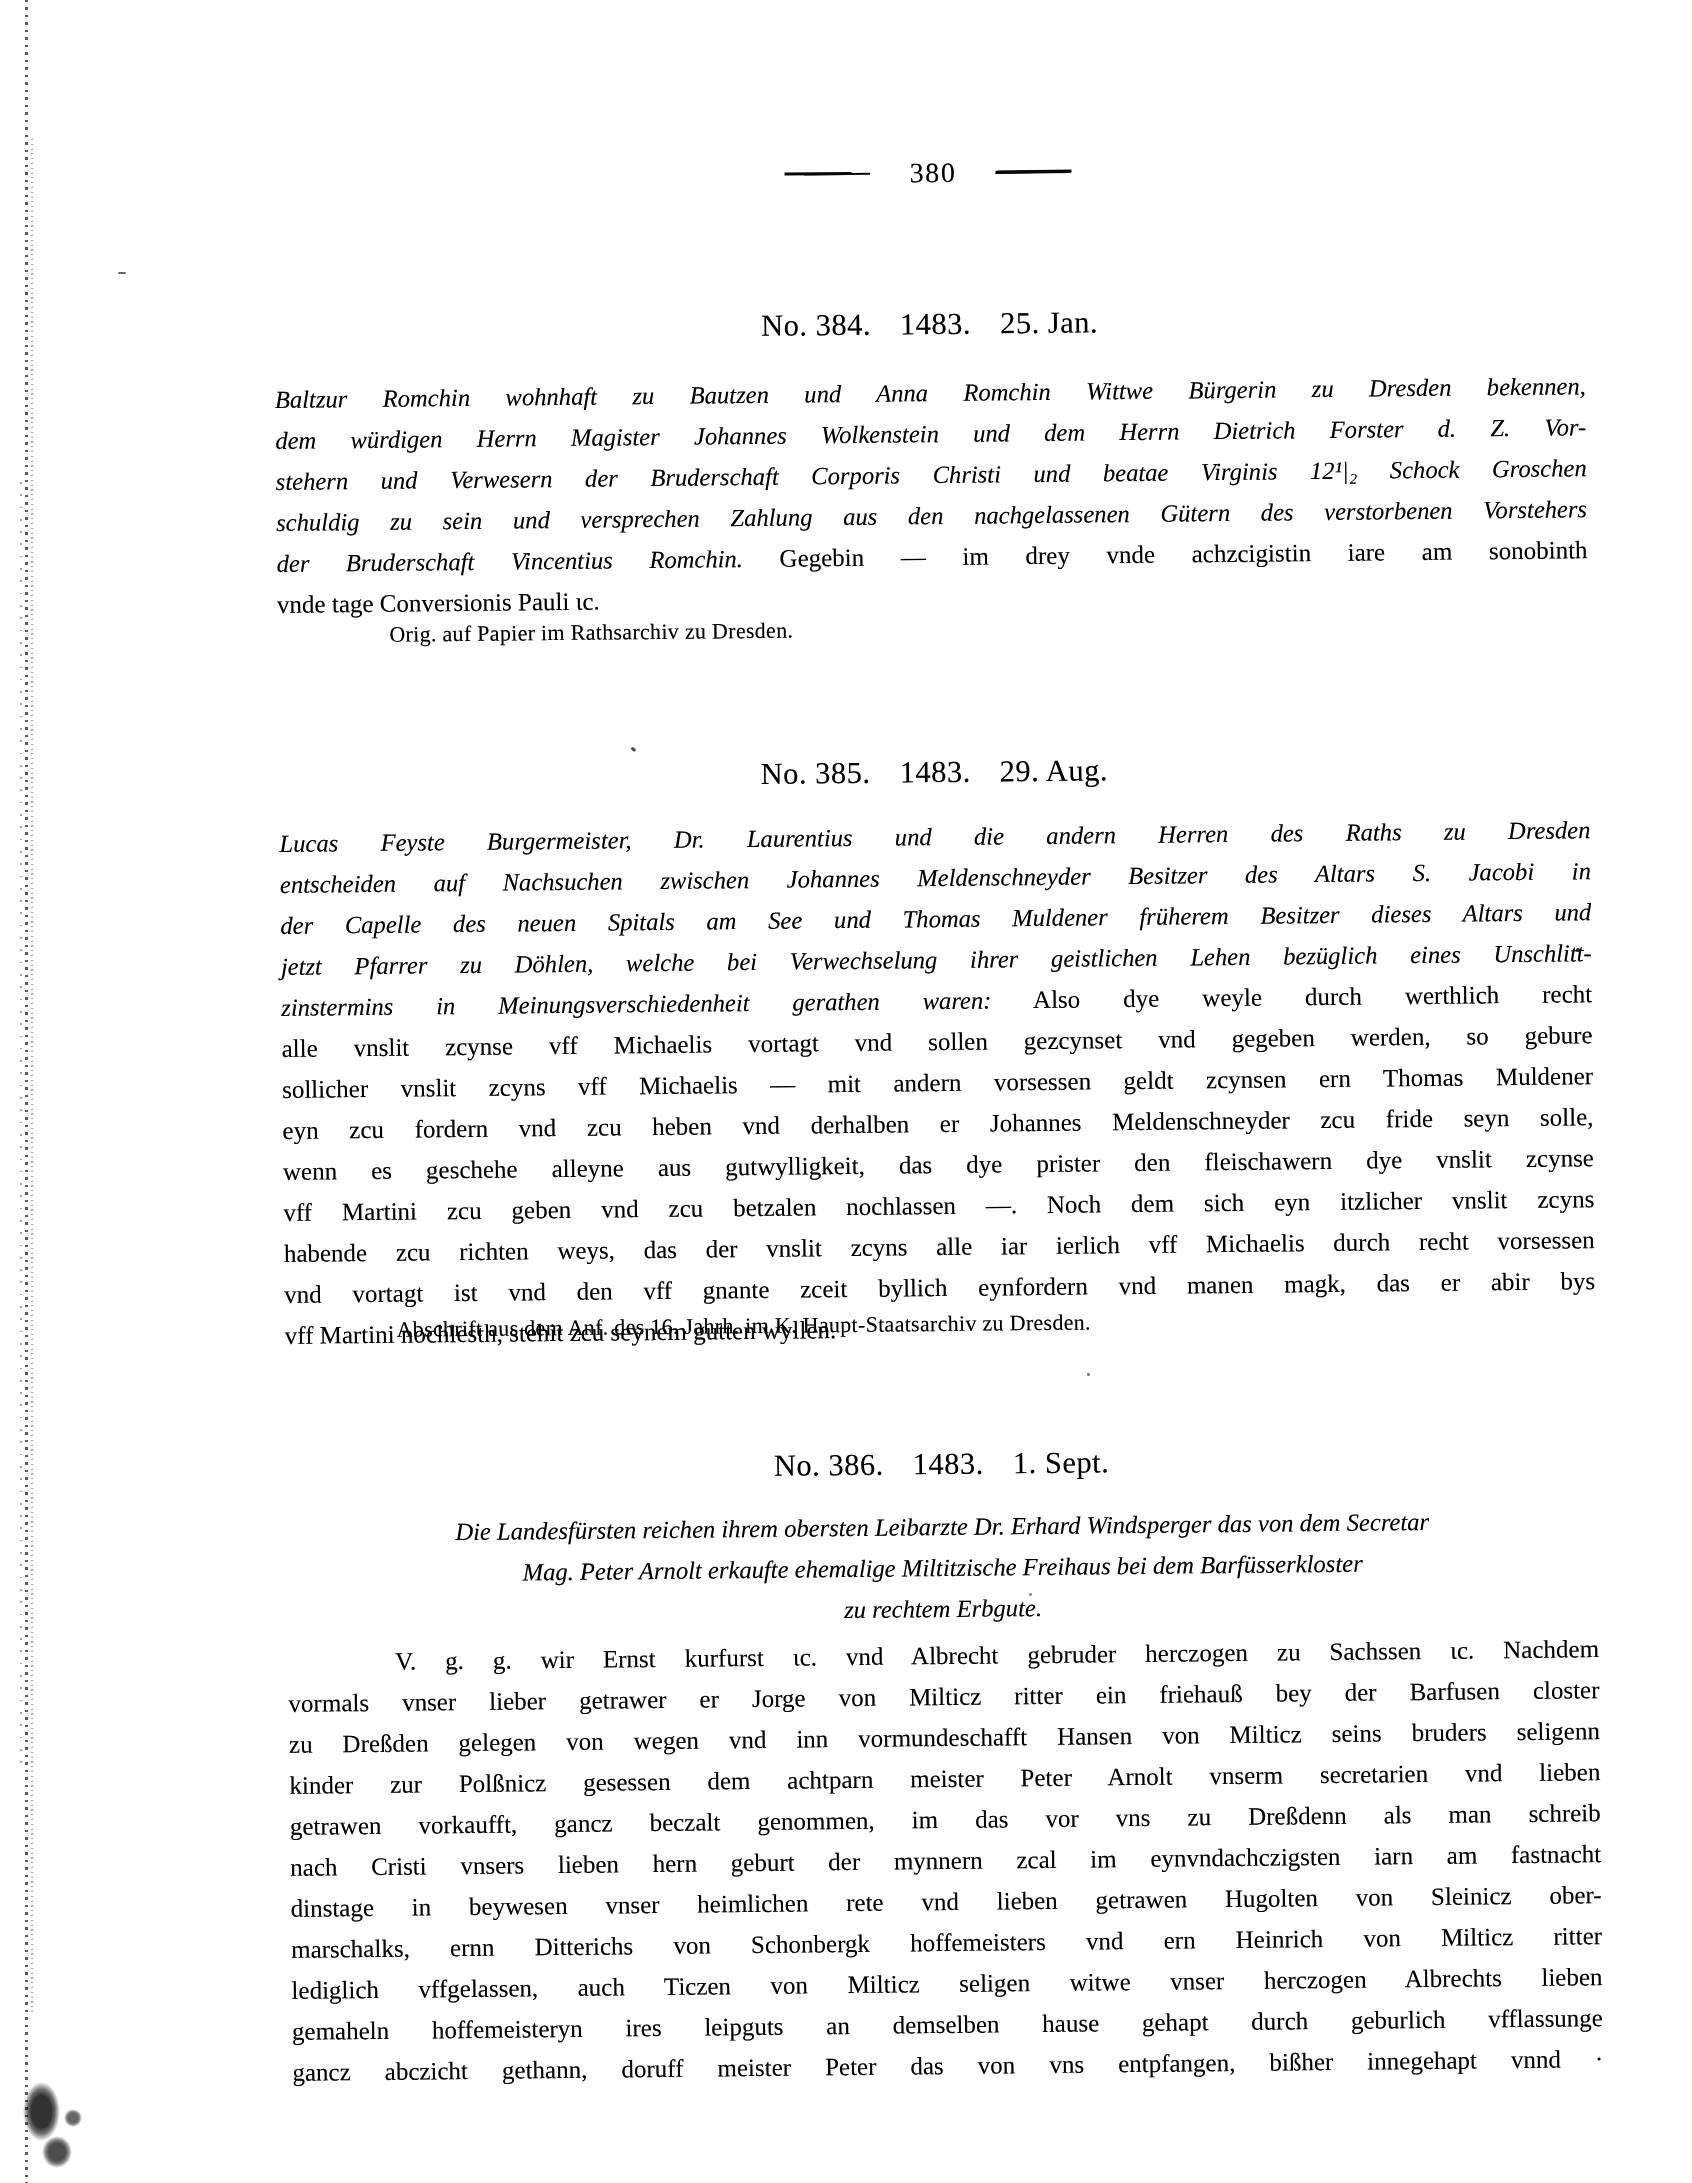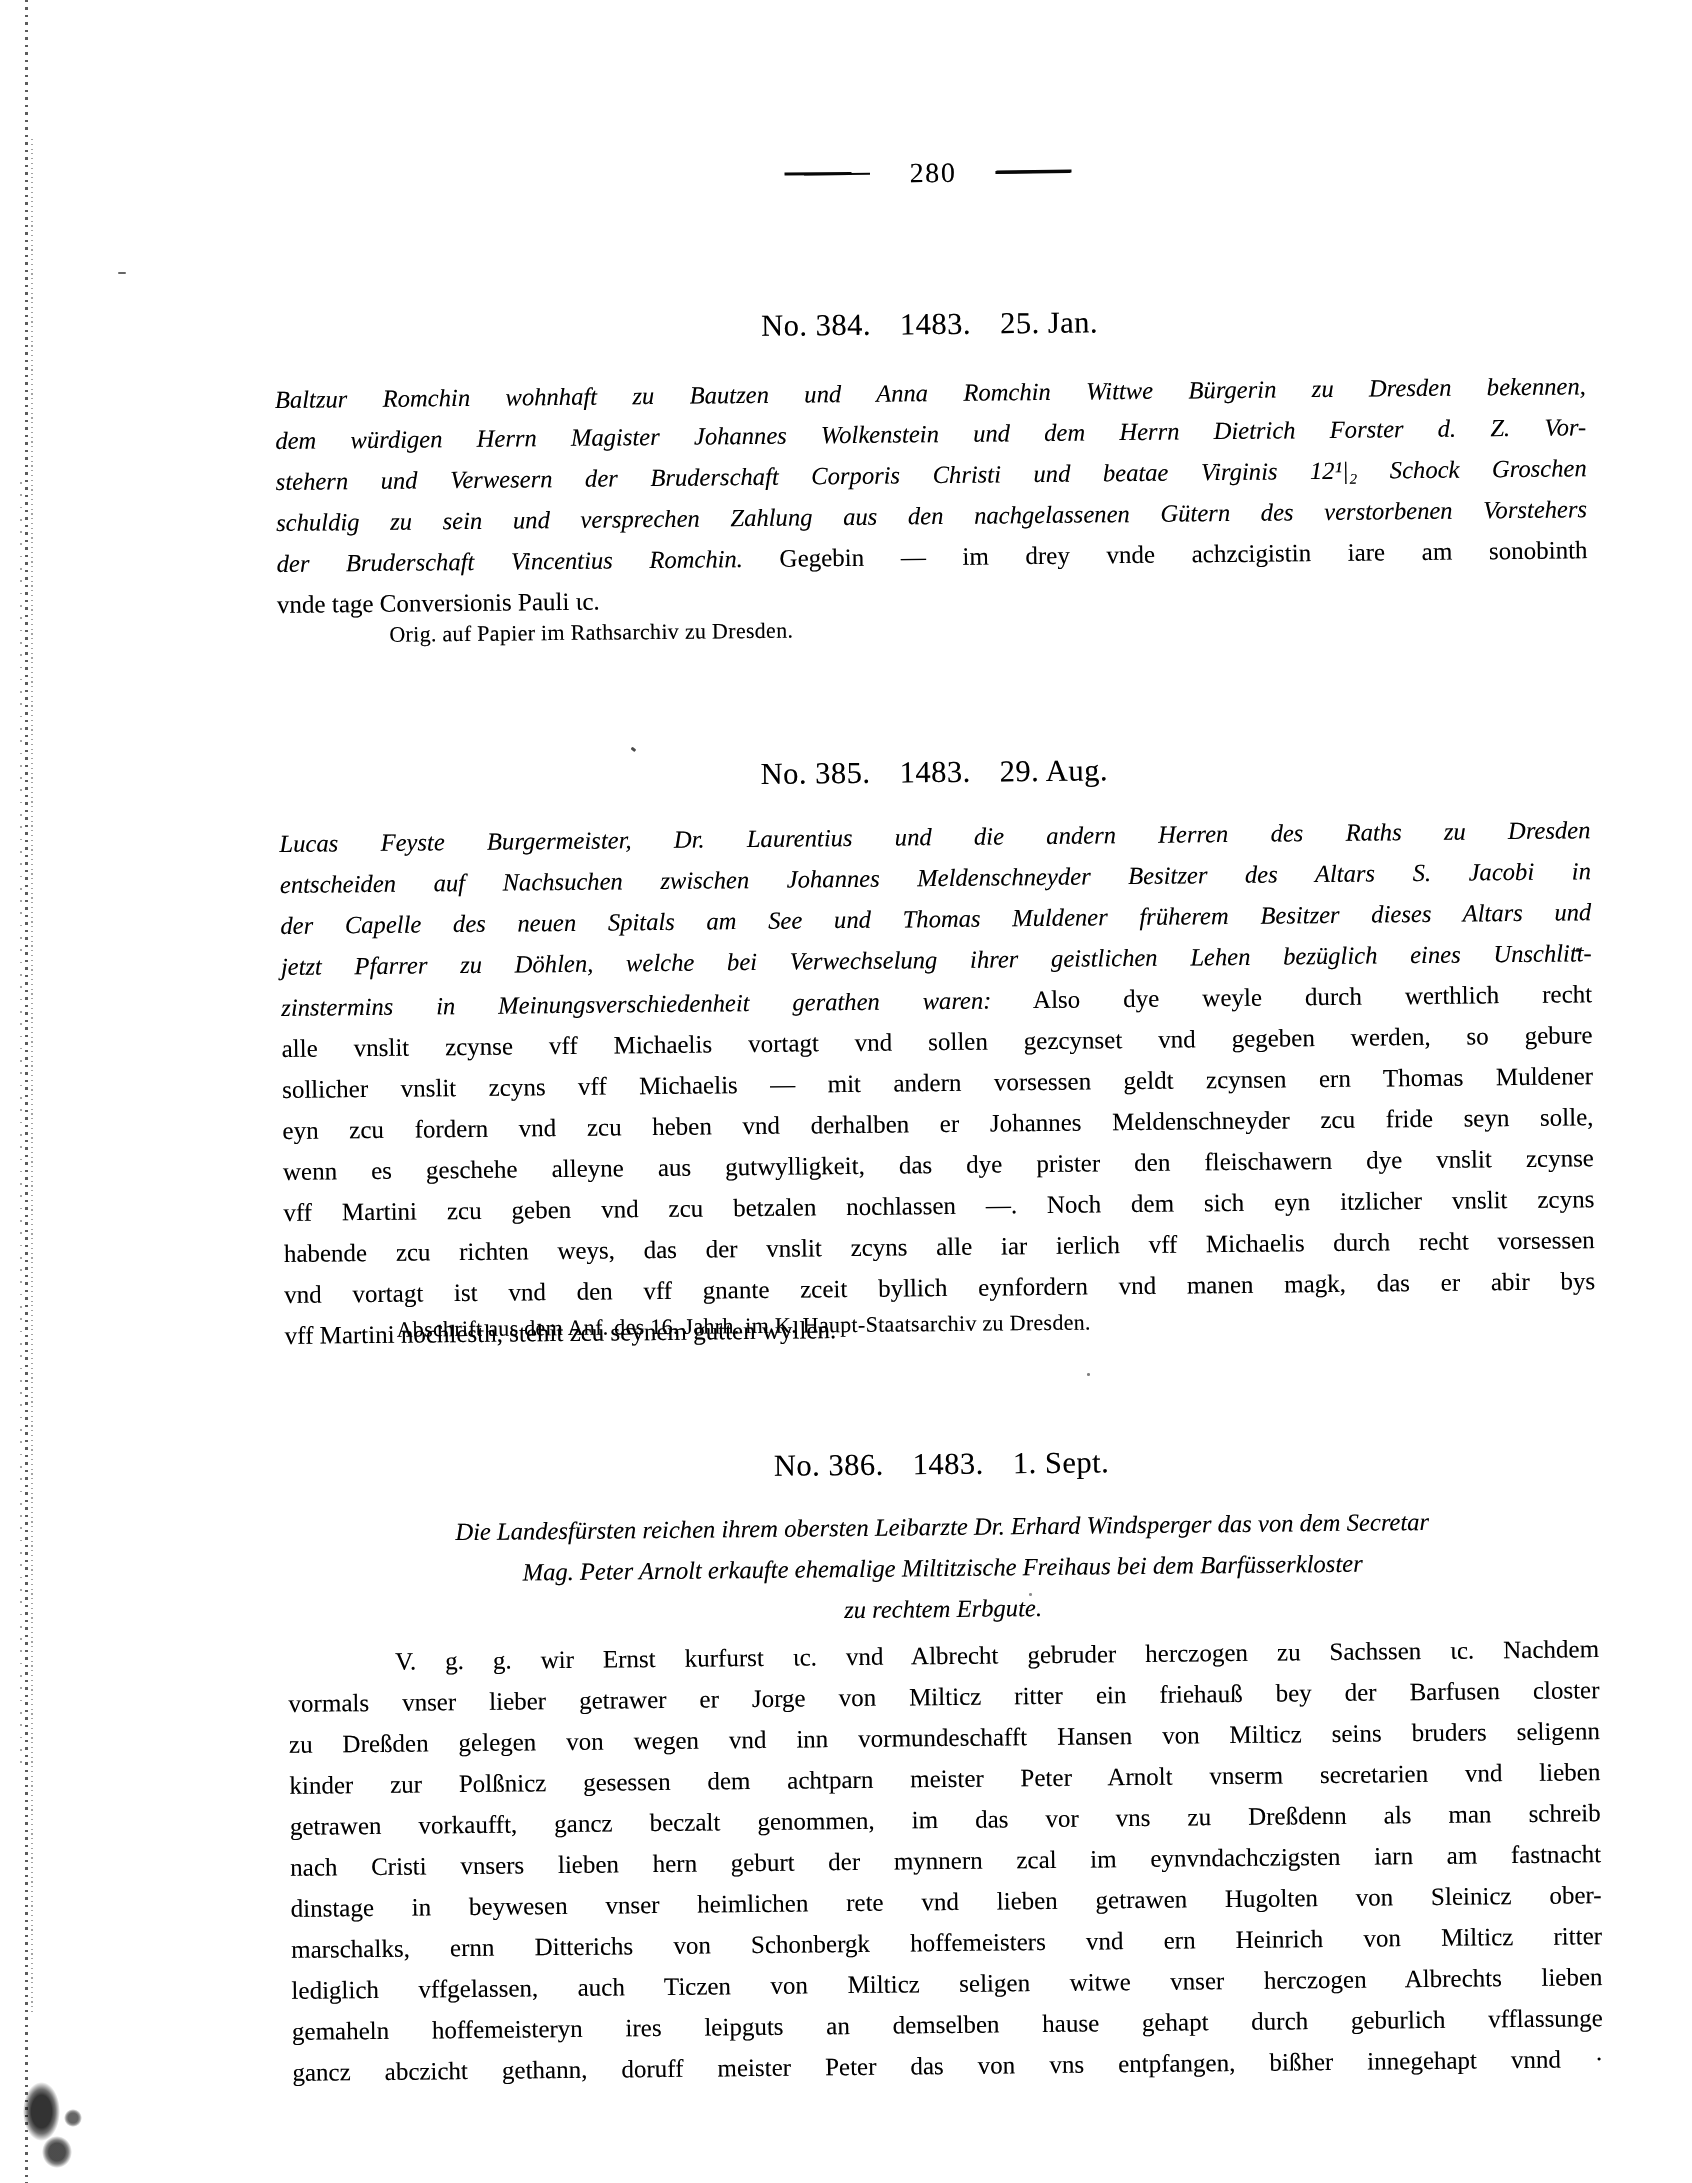--- a/index.html
+++ b/index.html
@@ -93,21 +93,21 @@
   <div class="speck" id="speck-1"></div>
   <div class="speck" id="speck-2"></div>
   <div class="speck" id="speck-3"></div>
   <div class="speck" id="speck-4"></div>
   <div class="speck" id="speck-5"></div>
 
   <div class="tilt ink">
 
     <div class="page-header">
       <span class="rule l"></span>
-      <span>280</span>
+      <span>380</span>
       <span class="rule r"></span>
     </div>
 
     <div class="entry-heading" style="top:308px">
       <span>No. 384.</span>
       <span>1483.</span>
       <span>25. Jan.</span>
     </div>
     <div class="para" id="para-384">
         <div class="tline stretch"><span class="it">Baltzur Romchin wohnhaft zu Bautzen und Anna Romchin Wittwe Bürgerin zu Dresden bekennen,</span></div>

